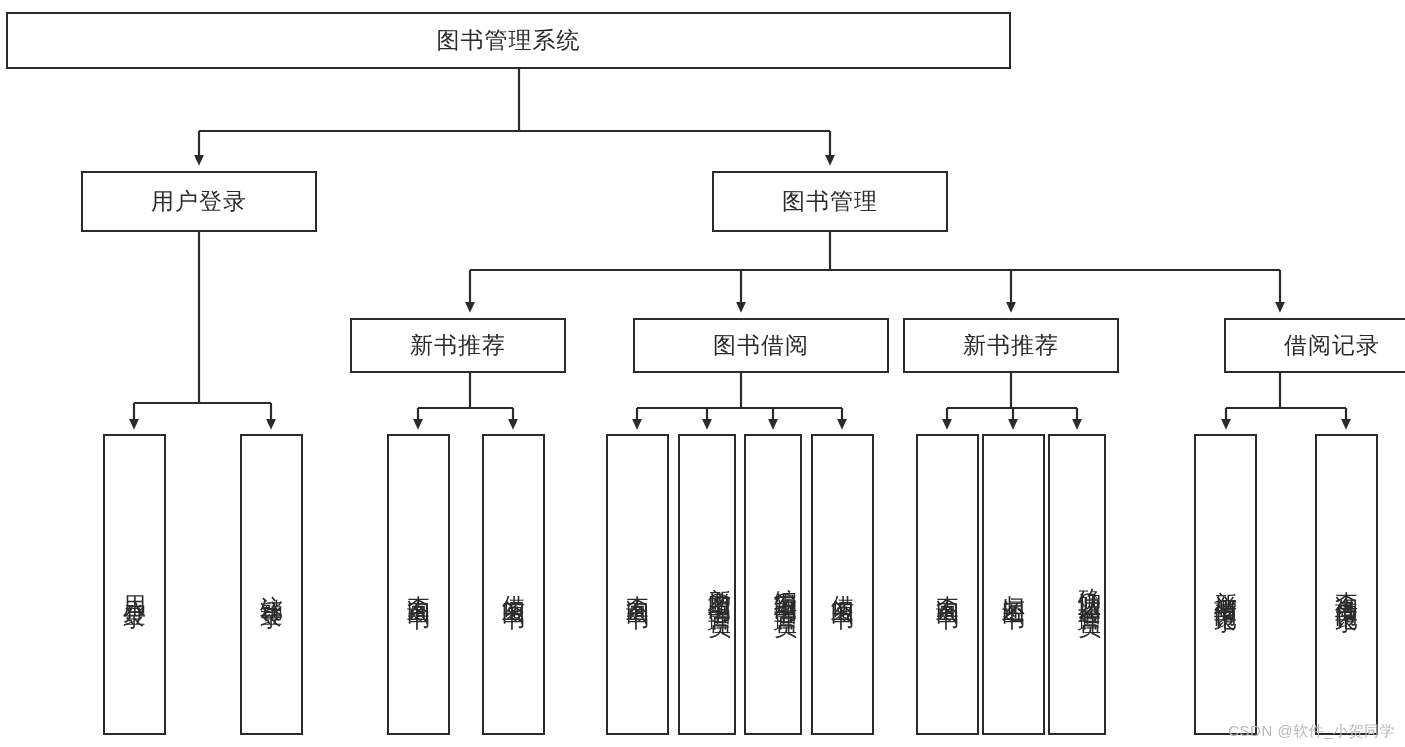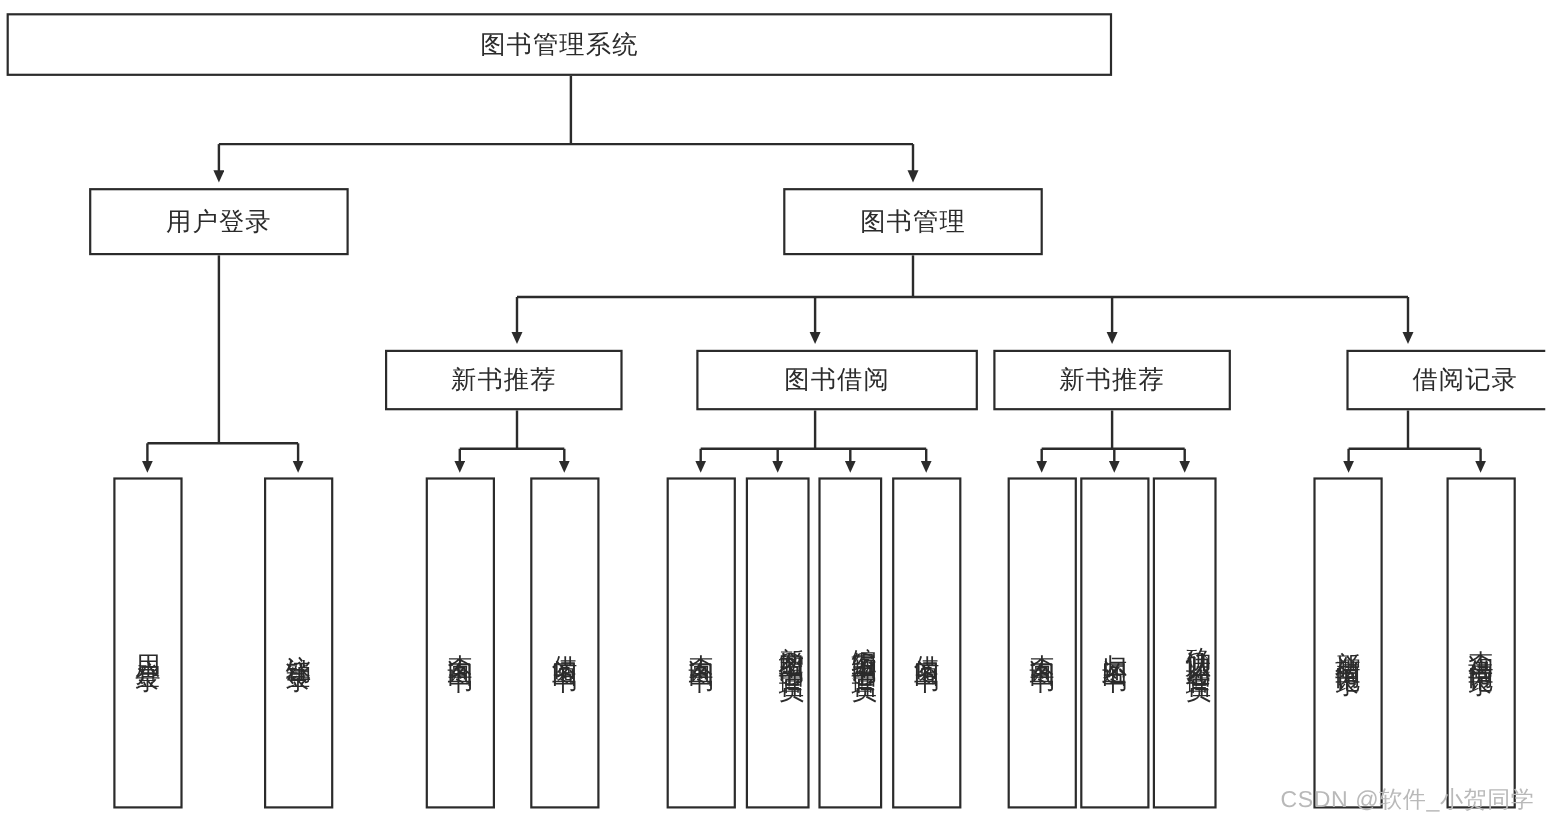--- a/index.html
+++ b/index.html
@@ -49,21 +49,21 @@
   }
   .node.vertical span {
     writing-mode: vertical-rl;
     text-orientation: upright;
     display: block;
   }
   #watermark {
     position: absolute;
     right: 10px;
     bottom: 6px;
-    font-size: 21px;
+    font-size: 15px;
     color: #b9b9b9;
     letter-spacing: 0.5px;
     white-space: nowrap;
     pointer-events: none;
     margin-top: 36px;
   }
 </style>
 </head>
 <body>
 

